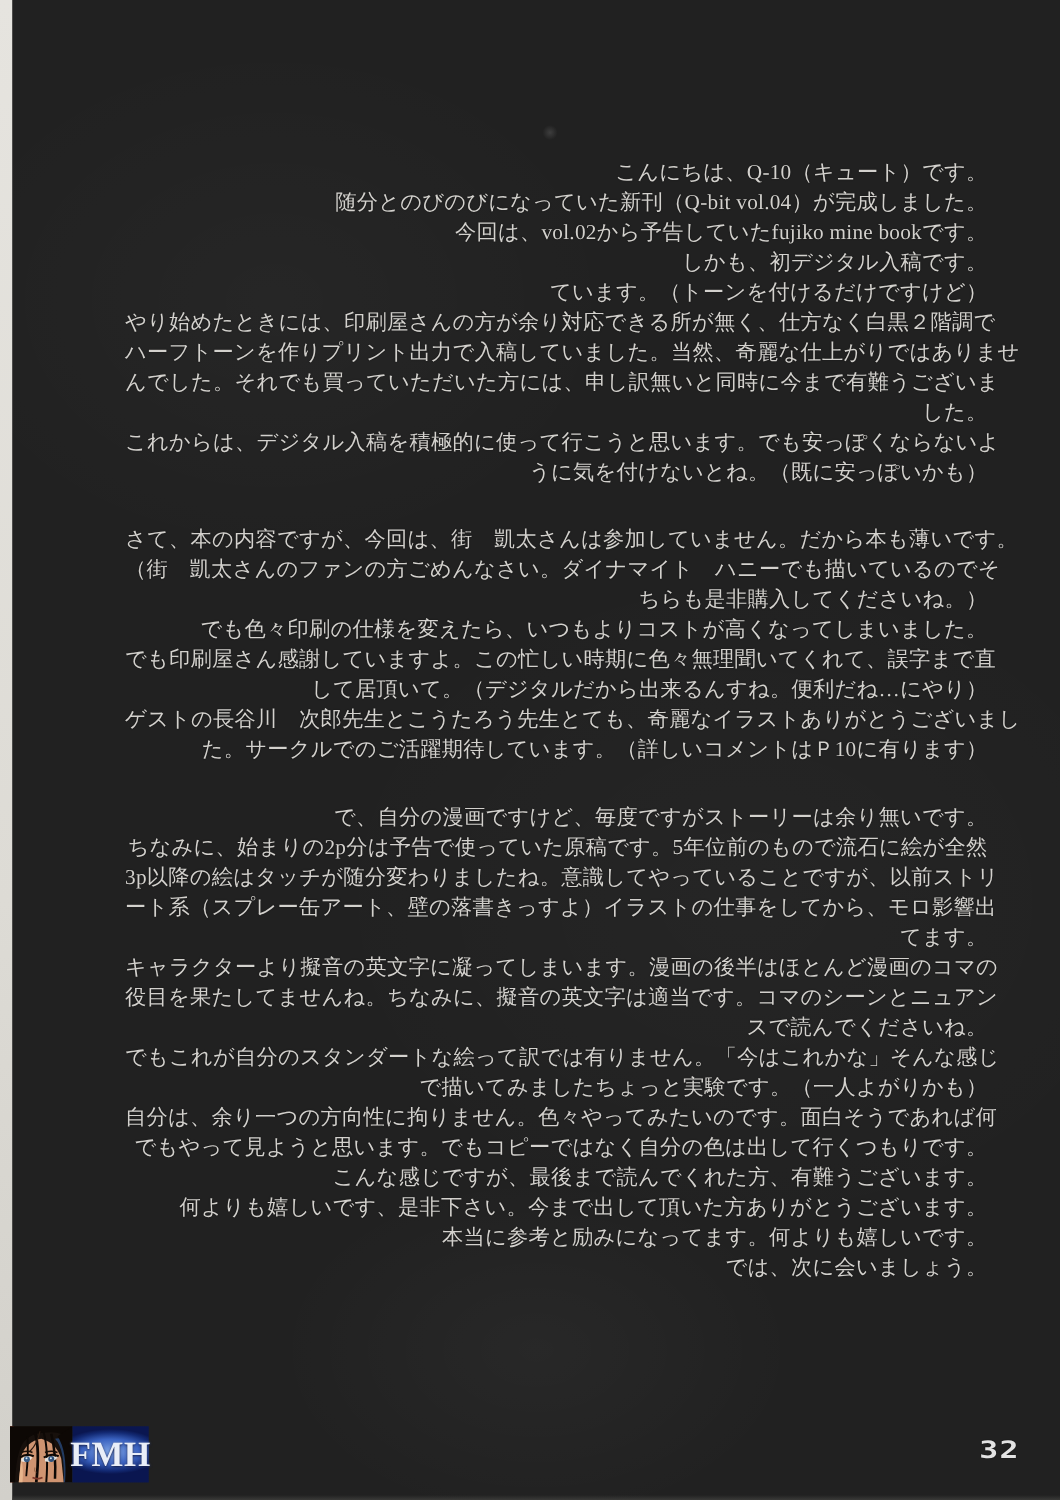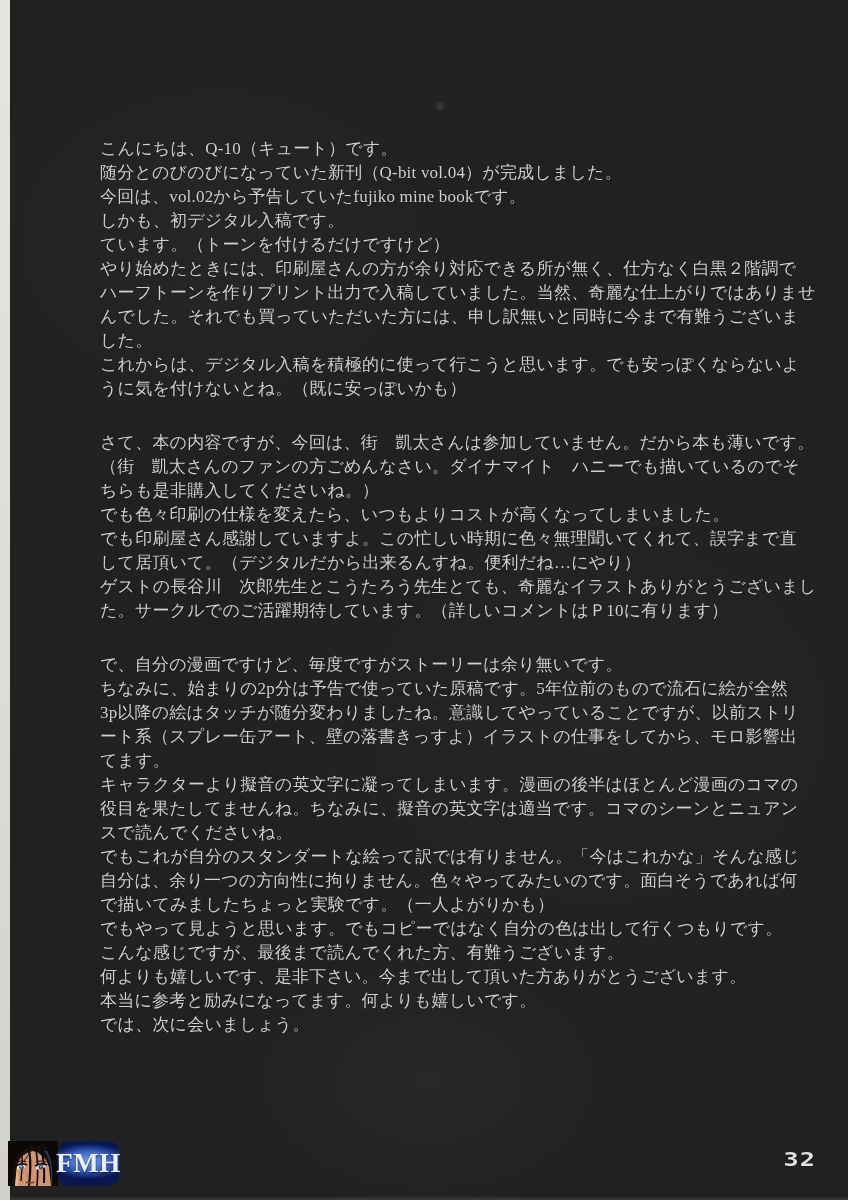--- a/index.html
+++ b/index.html
@@ -30,41 +30,42 @@
     position:absolute;left:0;right:0;bottom:0;height:4px;
     background:linear-gradient(180deg,transparent,#3a3a38);
   }
   
   .artifact{
     position:absolute;left:423px;top:100px;width:14px;height:12px;
     background:radial-gradient(circle,rgba(90,90,90,0.5),transparent 65%);
     border-radius:50%;
   }
   .text-area{
-    position:absolute;left:90px;top:137px;width:690px;
+    position:absolute;left:90px;top:126px;width:690px;
     color:#d3d1cd;
     font-size:17px;
     line-height:24px;
     letter-spacing:0.2px;
     text-shadow:0 0 1px rgba(0,0,0,0.6);
+    text-align:right;
   }
   .text-block{margin:0;}
   .text-block + .text-block{margin-top:30px;}
   .text-block:nth-child(3){}
   .text-line{white-space:nowrap;}
   
   .footer-logo{
     position:absolute;left:-2px;bottom:14px;height:45px;
     display:flex;align-items:stretch;
   }
   .portrait{width:50px;height:45px;display:block;}
   .fmh-box{
     width:61px;height:45px;
     background:radial-gradient(ellipse 42px 18px at 50% 45%, #7da3e4 0%, #3a62c0 55%, #132a74 85%, #0a1650 100%);
-    display:flex;align-items:center;justify-content:center;border-radius:10px;
+    display:flex;align-items:center;justify-content:center;
   }
   .fmh-text{
     font-family:"Liberation Serif","DejaVu Serif",serif;
     font-weight:bold;font-size:27px;line-height:1;
     color:#e9eef8;
     letter-spacing:0.5px;
     text-shadow:0 1px 2px #081038, 0 0 2px rgba(120,150,220,0.8);
     transform:scaleY(1.05);
   }
   
@@ -115,22 +116,22 @@
         <div class="text-block">
           <div class="text-line">で、自分の漫画ですけど、毎度ですがストーリーは余り無いです。</div>
           <div class="text-line">ちなみに、始まりの2p分は予告で使っていた原稿です。5年位前のもので流石に絵が全然</div>
           <div class="text-line">3p以降の絵はタッチが随分変わりましたね。意識してやっていることですが、以前ストリ</div>
           <div class="text-line">ート系（スプレー缶アート、壁の落書きっすよ）イラストの仕事をしてから、モロ影響出</div>
           <div class="text-line">てます。</div>
           <div class="text-line">キャラクターより擬音の英文字に凝ってしまいます。漫画の後半はほとんど漫画のコマの</div>
           <div class="text-line">役目を果たしてませんね。ちなみに、擬音の英文字は適当です。コマのシーンとニュアン</div>
           <div class="text-line">スで読んでくださいね。</div>
           <div class="text-line">でもこれが自分のスタンダートな絵って訳では有りません。「今はこれかな」そんな感じ</div>
+          <div class="text-line">で描いてみましたちょっと実験です。（一人よがりかも）</div>
           <div class="text-line">自分は、余り一つの方向性に拘りません。色々やってみたいのです。面白そうであれば何</div>
-          <div class="text-line">で描いてみましたちょっと実験です。（一人よがりかも）</div>
           <div class="text-line">でもやって見ようと思います。でもコピーではなく自分の色は出して行くつもりです。</div>
           <div class="text-line">こんな感じですが、最後まで読んでくれた方、有難うございます。</div>
           <div class="text-line">何よりも嬉しいです、是非下さい。今まで出して頂いた方ありがとうございます。</div>
           <div class="text-line">本当に参考と励みになってます。何よりも嬉しいです。</div>
           <div class="text-line">では、次に会いましょう。</div>
         </div>
       </div>
 
     <div class="footer-logo">
 

